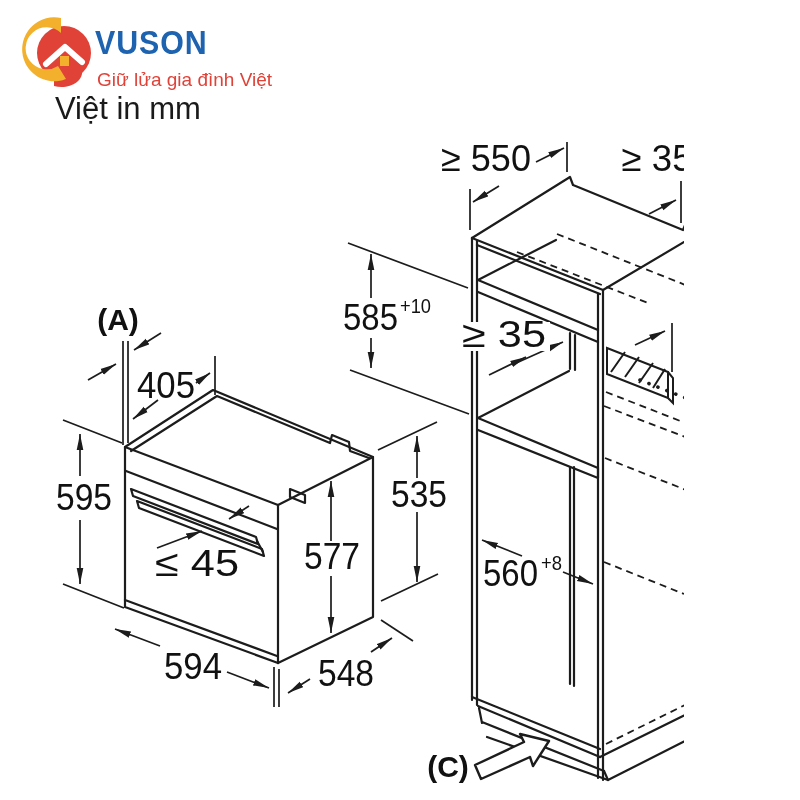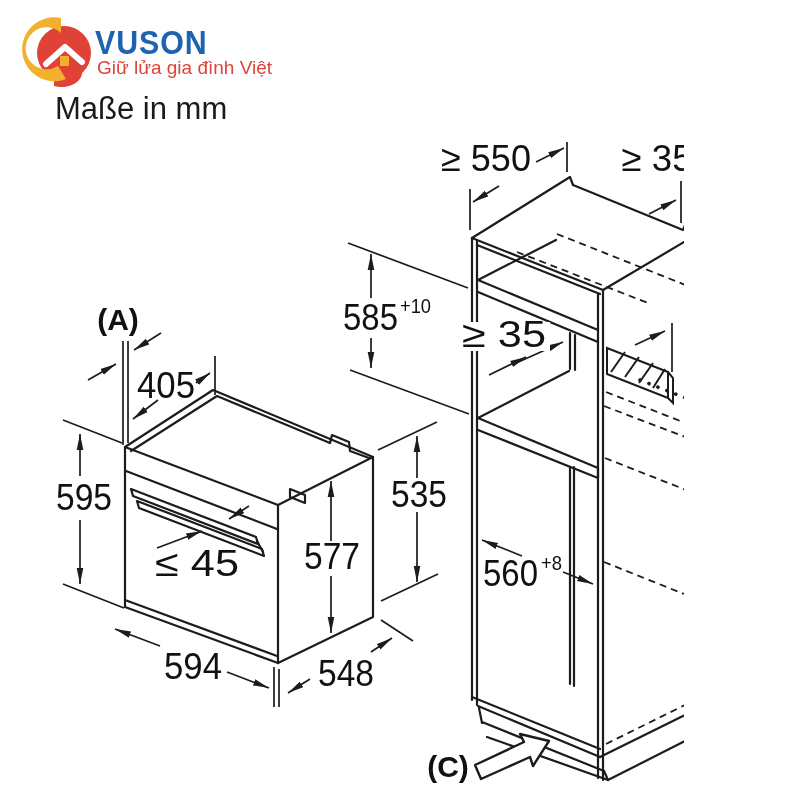--- a/index.html
+++ b/index.html
@@ -31,22 +31,22 @@
 <div id="page">
 
   <svg id="logo-mark" width="88" height="88" viewBox="0 0 88 88">
     <circle cx="54" cy="47" r="27" fill="#e04238"></circle>
     <path d="M44,80 C58,84 74,76 72,64 L58,60 C62,70 52,76 44,74 Z" fill="#e04238"></path>
     <path d="M51,12 A32,32 0 1 0 56,73 L48,60 A21,21 0 1 1 51,27 Z" fill="#f2b02c"></path>
     <path d="M36,58 L55,41 L72,56" stroke="#ffffff" stroke-width="6" fill="none" stroke-linecap="round" stroke-linejoin="round"></path>
     <rect x="50" y="50" width="9" height="10" fill="#f2b02c"></rect>
   </svg>
   <div id="brand-name" style="color:#1e63b0;"><span>VUSON</span></div>
-  <div id="brand-tagline" style="color:#e04238;"><span>Giữ lửa gia đình Việt</span></div>
-  <div id="page-title">Maße in mm</div>
+  <div id="brand-tagline" style="color:#e04238;margin-top:12px;"><span>Giữ lửa gia đình Việt</span></div>
+  <div id="page-title">Việt in mm</div>
 
   <svg width="800" height="800" viewBox="0 0 800 800" style="position:absolute;left:0;top:0;">
     <defs>
       <marker id="ah" markerWidth="18" markerHeight="9" refX="16" refY="4" orient="auto" markerUnits="userSpaceOnUse">
         <path d="M16,4 L0,0.7 L0,7.3 Z" fill="#1c1c1c"></path>
       </marker>
     </defs>
 
     <g>
 

